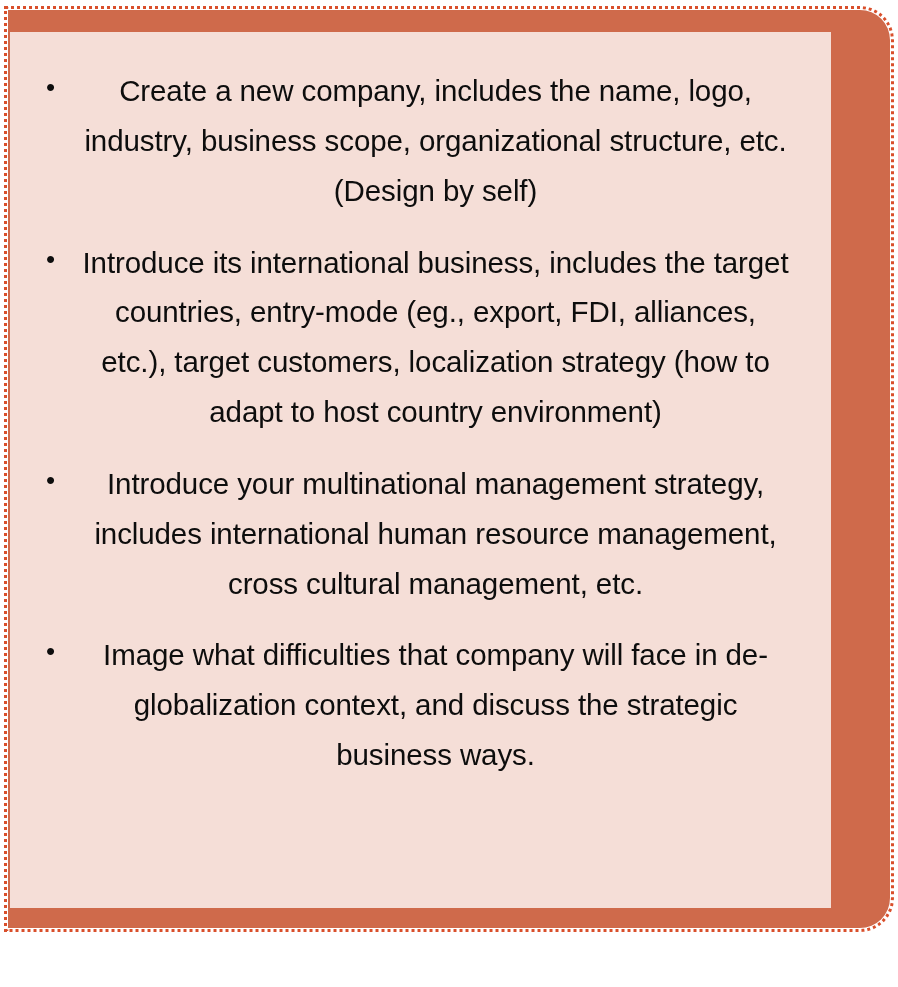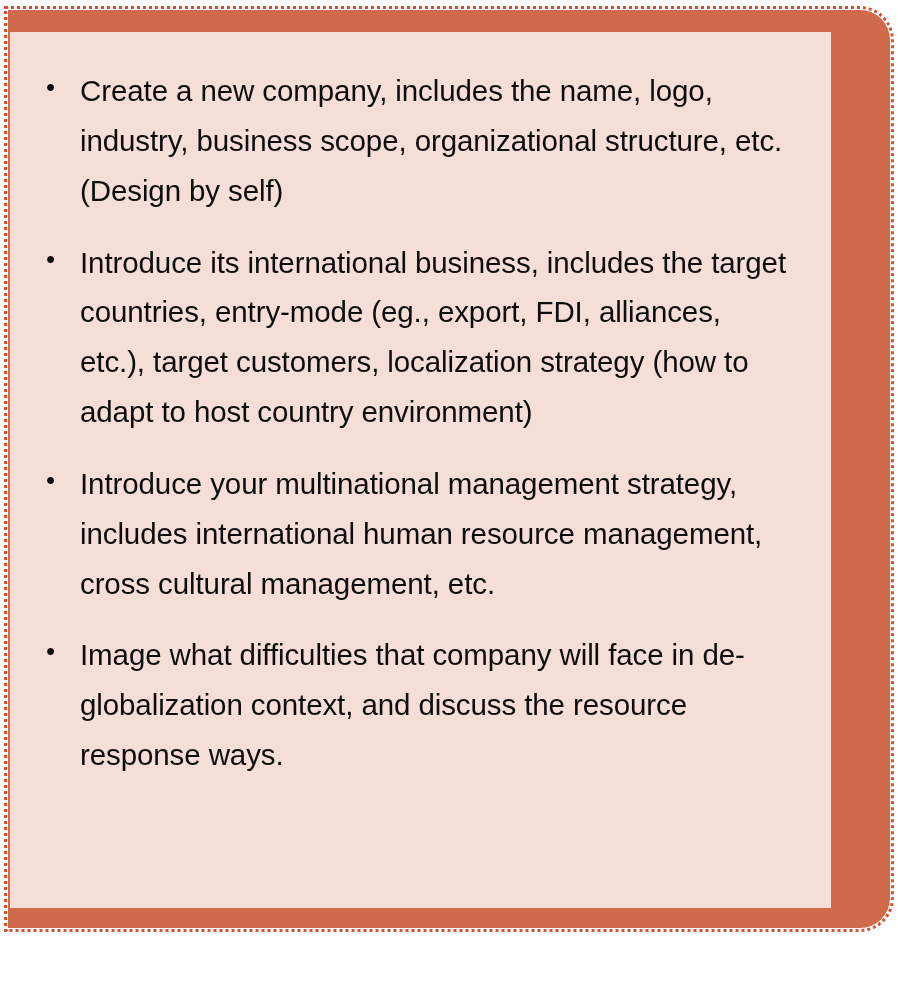--- a/index.html
+++ b/index.html
@@ -82,20 +82,21 @@
   ul.bullets li .bullet-dot {
     position: absolute;
     left: 20px;
     top: 0;
     font-size: 26px;
     line-height: 1.69;
     color: #0d0d0d;
   }
   .bullet-text {
     display: block;
+    text-align: center;
   }
 
   .below-slide {
     width: 898px;
     height: 47px;
     background: #ffffff;
   }
 </style>
 </head>
 <body>
@@ -113,18 +114,18 @@
       <li>
         <span class="bullet-dot">•</span>
         <span class="bullet-text">Introduce its international business, includes the target countries, entry-mode (eg., export, FDI, alliances, etc.), target customers, localization strategy (how to adapt to host country environment)</span>
       </li>
       <li>
         <span class="bullet-dot">•</span>
         <span class="bullet-text">Introduce your multinational management strategy, includes international human resource management, cross cultural management, etc.</span>
       </li>
       <li>
         <span class="bullet-dot">•</span>
-        <span class="bullet-text">Image what difficulties that company will face in de-globalization context, and discuss the resource response ways.</span>
+        <span class="bullet-text">Image what difficulties that company will face in de-globalization context, and discuss the strategic business ways.</span>
       </li>
     </ul>
   </div>
 </div>
 <div class="below-slide"></div>
 
 </body></html>

